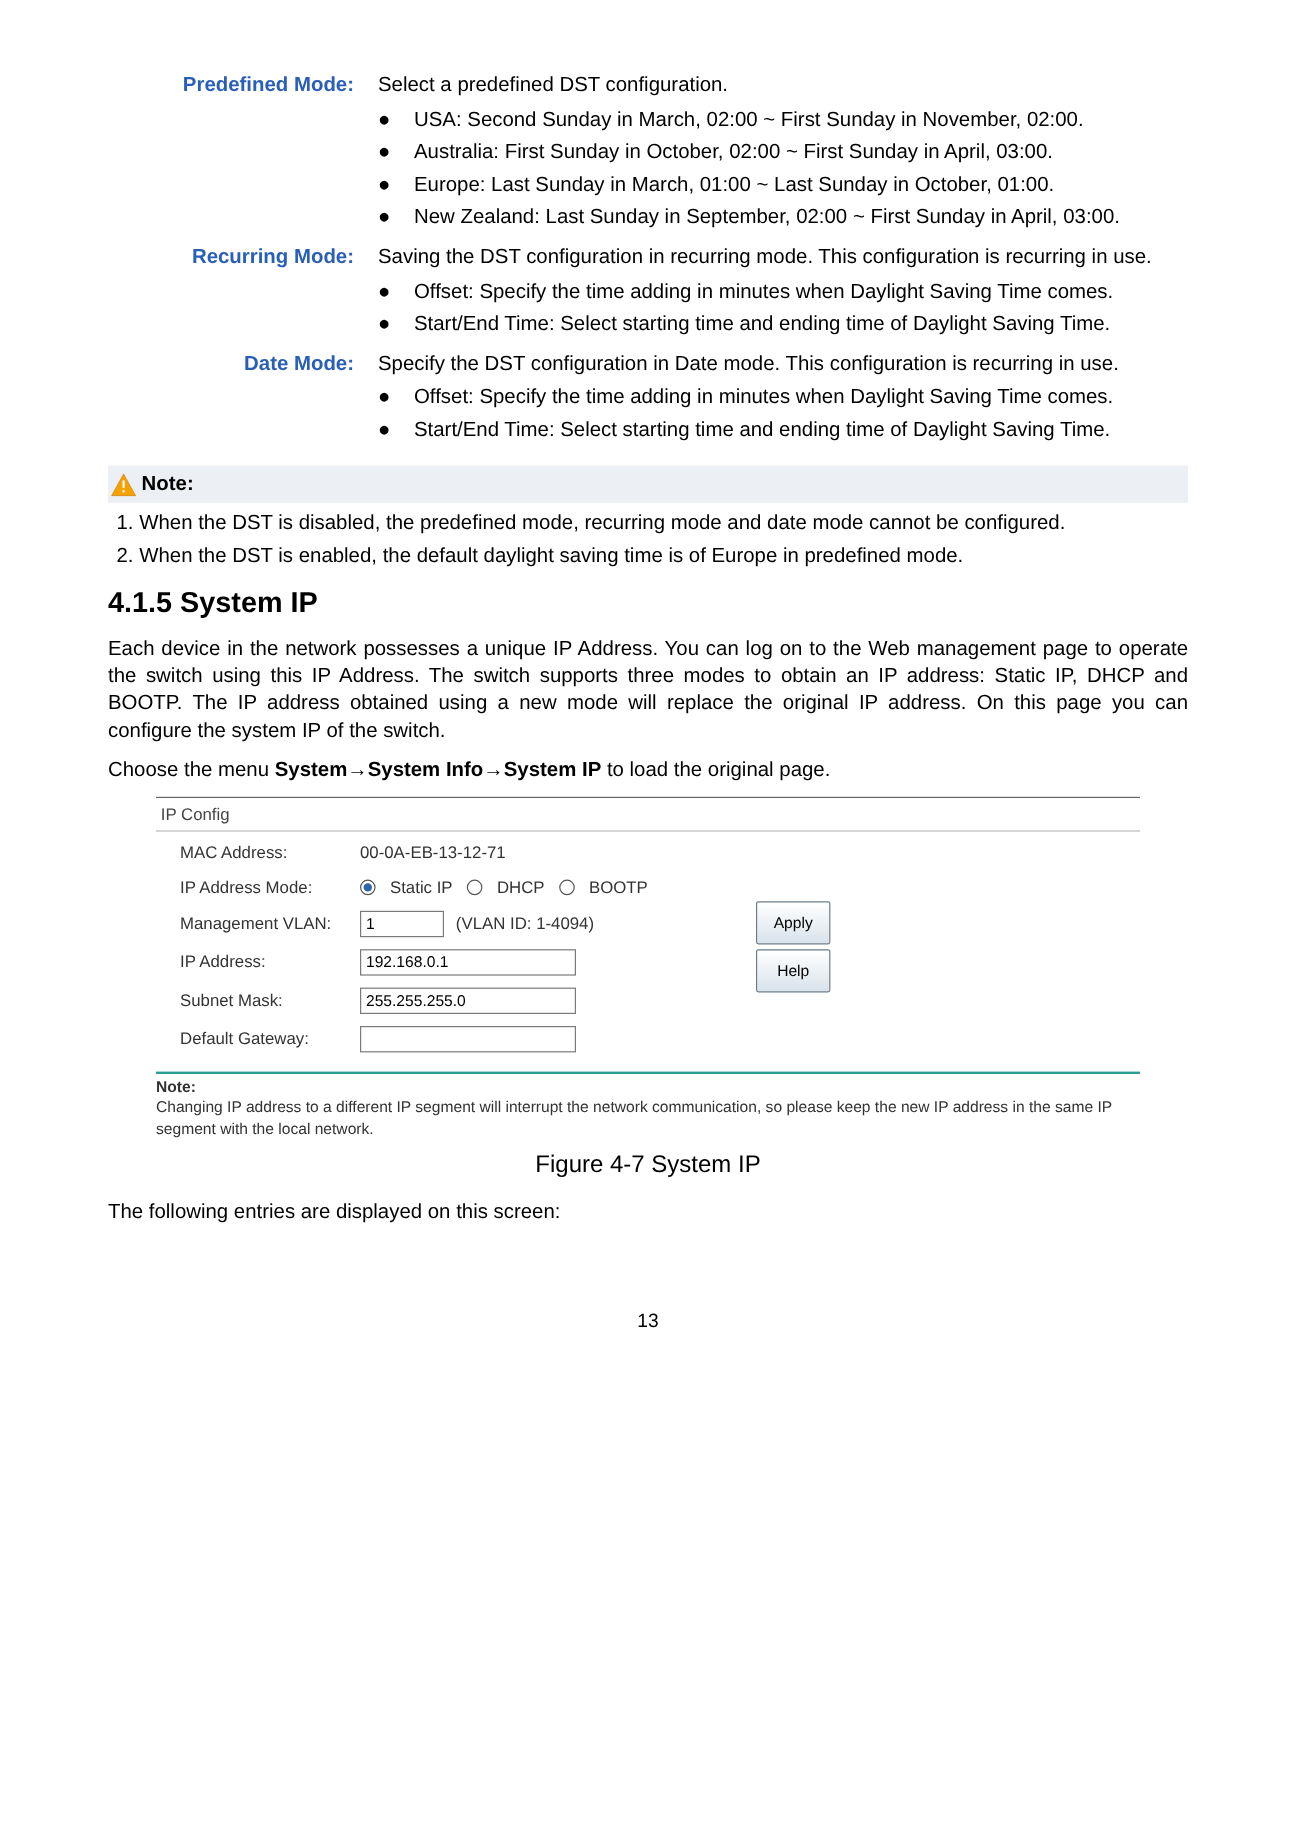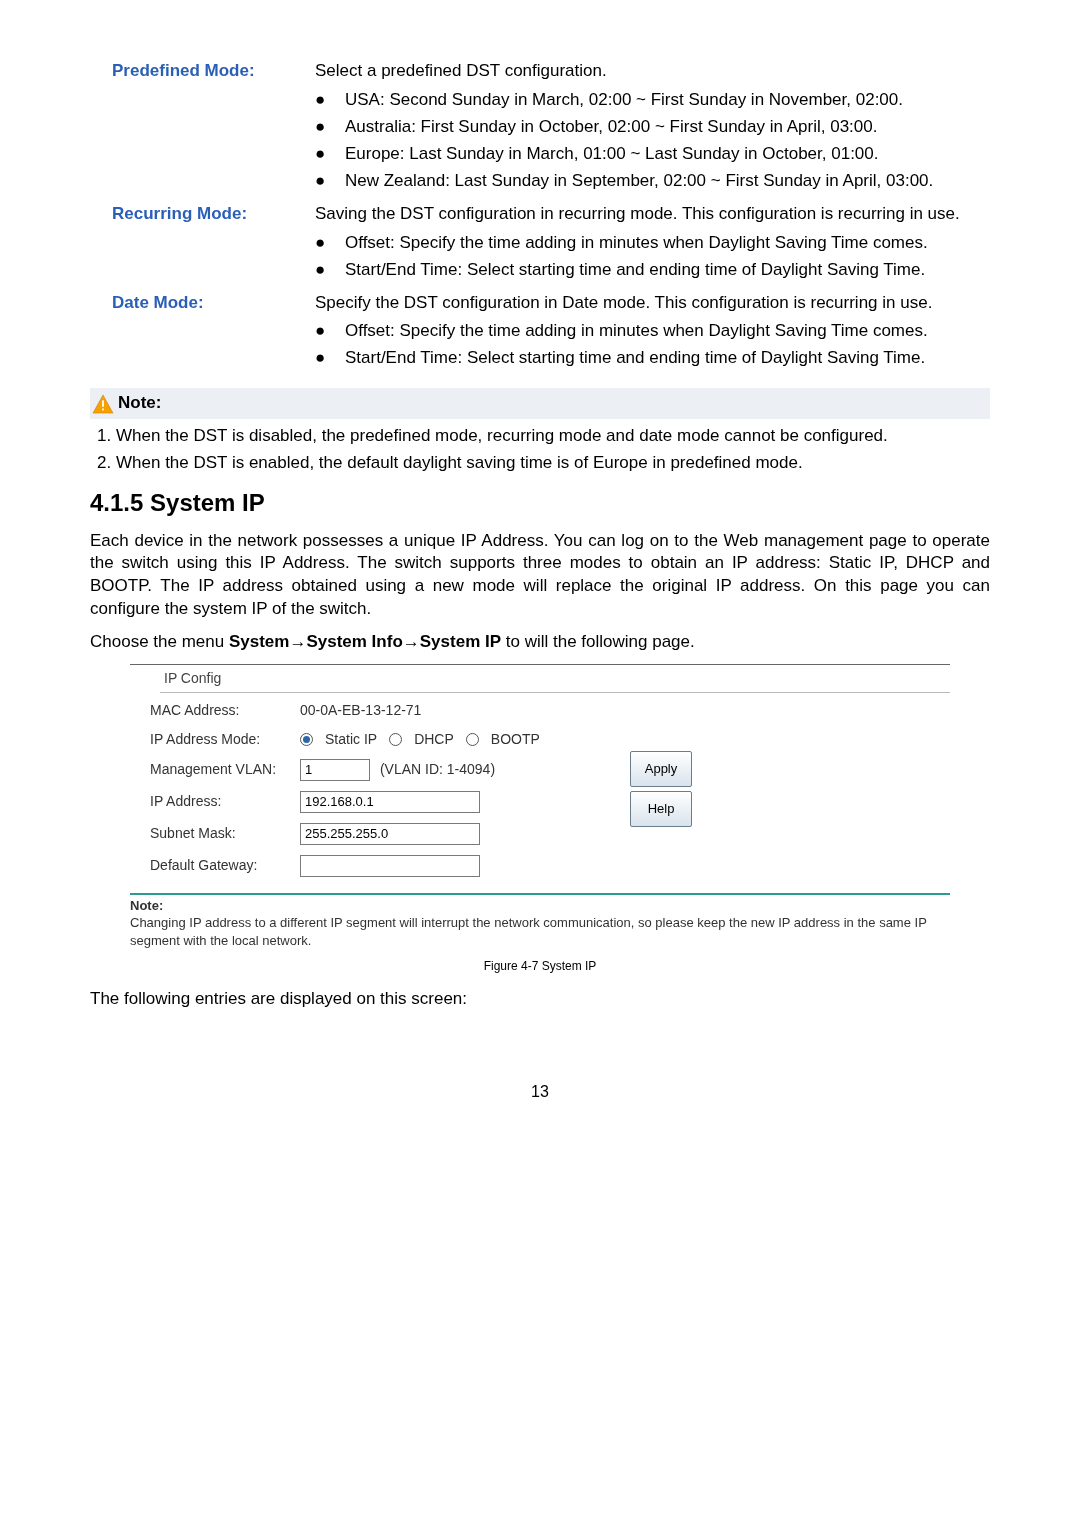--- a/index.html
+++ b/index.html
@@ -8,21 +8,21 @@
     background: #fff;
     color: #000;
     margin: 0;
     padding: 60px 90px 40px 90px;
     width: 1080px;
     font-size: 17px;
     line-height: 1.35;
   }
   .defs { display: flex; flex-direction: column; gap: 6px; margin-bottom: 14px; }
   .defrow { display: flex; gap: 20px; }
-  .defterm { width: 205px; flex-shrink: 0; color: #2a5fb7; font-weight: bold; padding-left: 22px; }
+  .defterm { width: 205px; flex-shrink: 0; color: #2a5fb7; font-weight: bold; padding-left: 22px; text-align: right; }
   .defbody { flex: 1; text-align: justify; }
   .defbody p { margin: 0 0 6px 0; }
   ul.bullets { list-style: none; padding: 0; margin: 0 0 0 0; }
   ul.bullets li { display: flex; gap: 20px; margin: 4px 0; }
   ul.bullets li .dot { flex-shrink:0; width: 10px; display:inline-block; }
   ul.bullets li .txt { flex:1; text-align: justify; }
   .notebox {
     background: #eceff4;
     padding: 4px 8px 4px 0;
     display: flex;
@@ -45,21 +45,20 @@
     border-bottom: 2px solid #2a9d8f;
     padding: 0 0 12px 0;
     font-size: 14px;
     color: #333;
   }
   .panel-title {
     color: #444;
     padding: 4px 0 4px 4px;
     border-bottom: 1px solid #bbb;
     font-size: 14px;
-    margin-left: 30px;
   }
   .panel-body { padding: 8px 6px 4px 20px; display:flex; gap: 30px; align-items:center;}
   .panel-grid { display: grid; grid-template-columns: 150px 300px; row-gap: 10px; align-items: center; }
   .panel-label { color: #333; }
   .panel-val { color: #333; }
   .panel-input {
     width: 180px; height: 22px; font-size: 13px; padding: 1px 4px;
     border: 1px solid #7a7a7a; background: #fff; color:#000;
   }
   .panel-input.short { width: 70px; }
@@ -72,21 +71,21 @@
     cursor: pointer;
   }
   .radio-group { display:flex; gap: 12px; align-items:center; }
   .radio-dot {
     width: 13px; height:13px; border:1px solid #555; border-radius:50%;
     display:inline-flex; align-items:center; justify-content:center;
   }
   .radio-dot.sel::after { content:""; width:7px; height:7px; background:#2b66aa; border-radius:50%; display:block;}
   .panel-noteblock { margin: 2px 40px 8px 40px; font-size: 13px; color:#333; }
   .panel-noteblock .hd { font-weight: bold; margin-bottom: 0; }
-  .figcaption { text-align:center; font-size: 12px; margin: 8px 0 14px 0; }
+  .figcaption { text-align:center; font-size: 20px; margin: 8px 0 14px 0; }
   .foot-entries { margin: 6px 0 30px 0; }
   .pagenum { text-align:center; font-size: 16px; margin-top: 70px; }
 </style>
 </head>
 <body>
 
 <div class="defs">
 
   <div class="defrow">
     <div class="defterm">Predefined Mode:</div>
@@ -161,21 +160,21 @@
 <ol class="notes">
   <li>When the DST is disabled, the predefined mode, recurring mode and date mode cannot be configured.</li>
   <li>When the DST is enabled, the default daylight saving time is of Europe in predefined mode.</li>
 </ol>
 
 <h2 class="section">4.1.5 System IP</h2>
 
 <p class="body">Each device in the network possesses a unique IP Address. You can log on to the Web management page to operate the switch using this IP Address. The switch supports three modes to obtain an IP address: Static IP, DHCP and BOOTP. The IP address obtained using a new mode will replace the original IP address. On this page you can configure the system IP of the switch.</p>
 
 <p class="body">
-  <span>Choose the menu </span><b>System</b><span>→</span><b>System Info</b><span>→</span><b>System IP</b><span> to will the following page.</span>
+  <span>Choose the menu </span><b>System</b><span>→</span><b>System Info</b><span>→</span><b>System IP</b><span> to load the original page.</span>
 </p>
 
 <div class="figure-wrap">
   <div class="panel">
     <div class="panel-title">IP Config</div>
     <div class="panel-body">
       <div class="panel-grid">
 
         <div class="panel-label">MAC Address:</div>
         <div class="panel-val">00-0A-EB-13-12-71</div>

